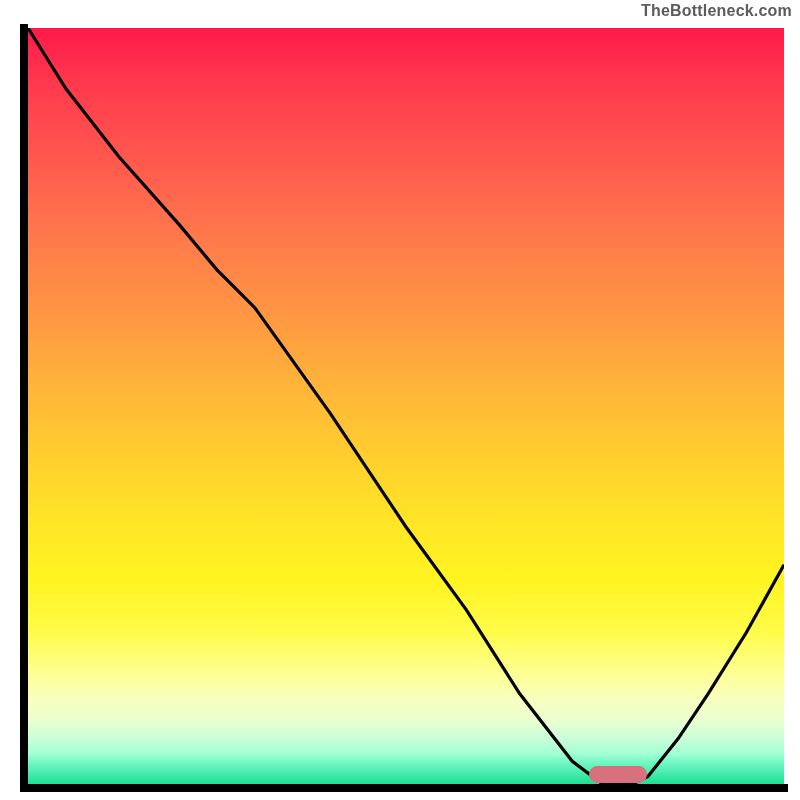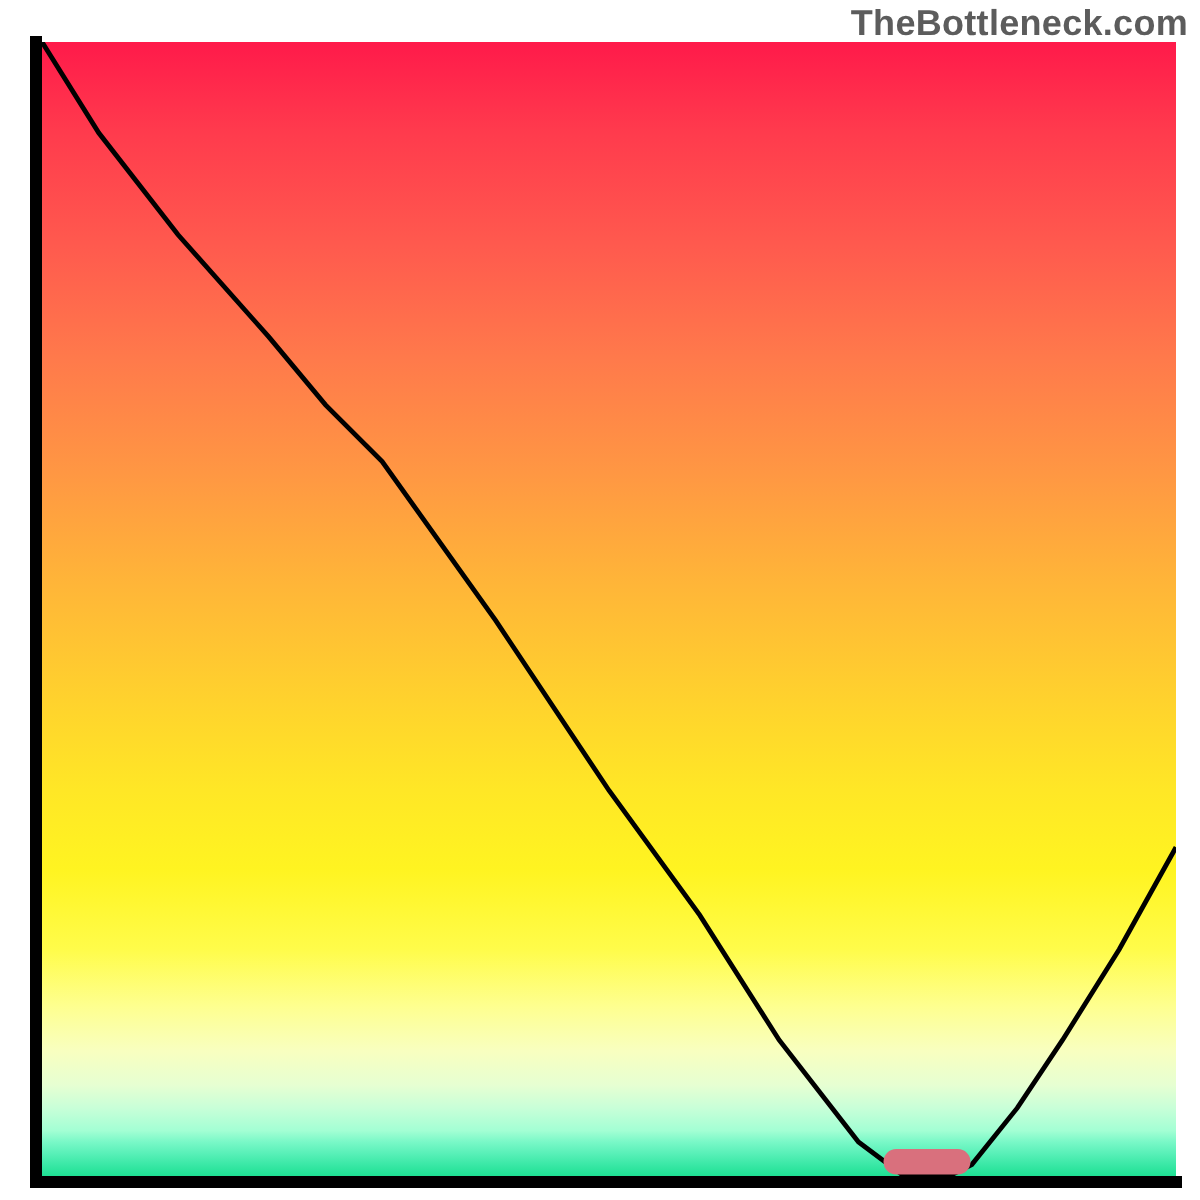--- a/index.html
+++ b/index.html
@@ -8,21 +8,21 @@
     width: 800px;
     height: 800px;
     background: #ffffff;
     position: relative;
     font-family: Arial, Helvetica, sans-serif;
   }
   .watermark {
     position: absolute;
     top: 2px;
     right: 8px;
-    font-size: 24px;
+    font-size: 16px;
     font-weight: 600;
     color: #5c5c5c;
     letter-spacing: 0.2px;
   }
   .plot-area {
     position: absolute;
     left: 28px;
     top: 28px;
     width: 756px;
     height: 756px;

